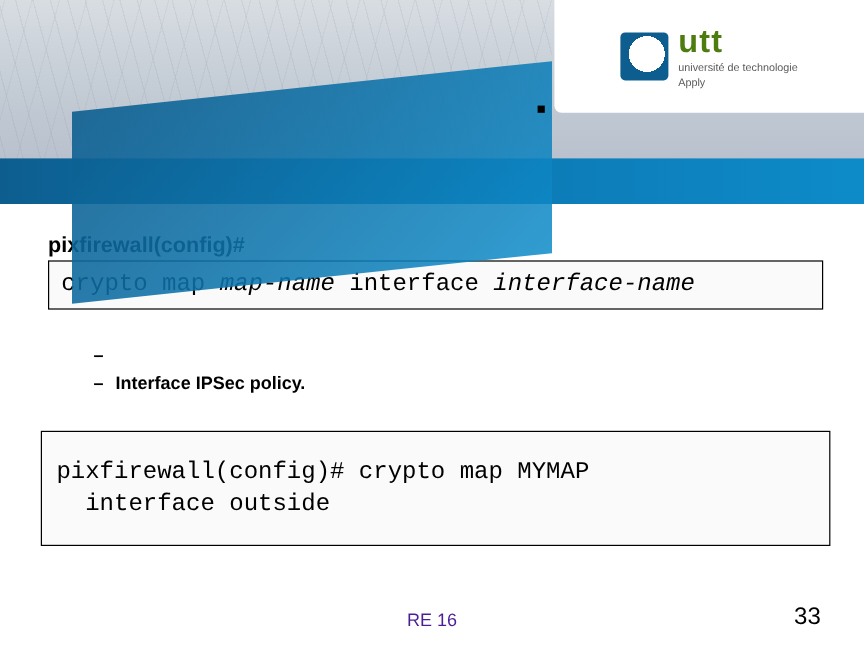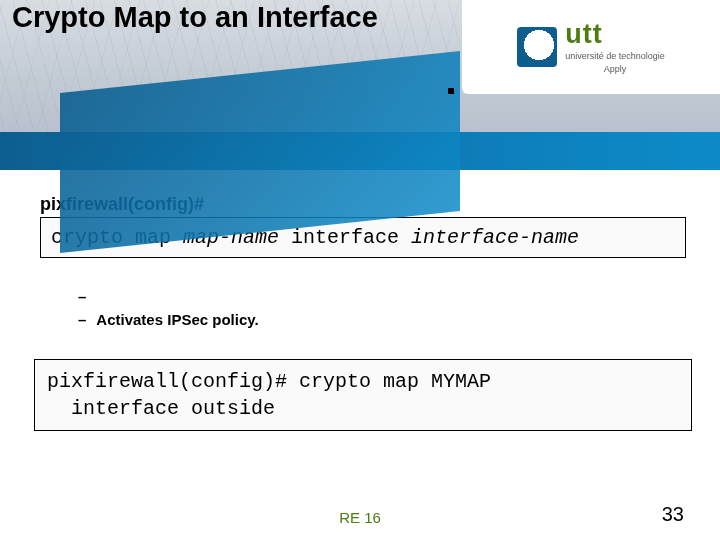--- a/index.html
+++ b/index.html
@@ -96,21 +96,20 @@
   .logo-text .big {
     font-size: 27px;
     font-weight: 700;
     color: #4d7c0f;
     letter-spacing: 1px;
   }
   .logo-text .small {
     font-size: 9px;
     color: #5a5a5a;
     margin-top: 4px;
-    text-align: center;
   }
   .slide-title {
     position: absolute;
     top: 0;
     left: 12px;
     z-index: 6;
     font-size: 29px;
     font-weight: 700;
     color: #000;
     line-height: 1.18;
@@ -144,37 +143,37 @@
     line-height: 1.5;
   }
   .bullets .b-row {
     display: flex;
     gap: 10px;
   }
   .bullets .dash { flex: 0 0 auto; }
   .example-box {
     border: 1px solid #000;
     background: #fafafa;
-    padding: 8px 12px;
+    padding: 20px 12px;
     font-family: "Courier New", Courier, monospace;
     font-size: 20px;
     line-height: 1.35;
     white-space: pre;
     margin-left: -6px;
     margin-right: -6px;
   }
   .footer {
     position: absolute;
     bottom: 14px;
     left: 0;
     width: 100%;
     display: flex;
     justify-content: center;
     font-size: 15px;
-    color: #4d7c0f;
+    color: #4c1d95;
   }
   .page-num {
     position: absolute;
     bottom: 14px;
     right: 36px;
     font-size: 20px;
     color: #000;
   }
 </style>
 </head>
@@ -189,36 +188,35 @@
       <div class="logo-mark"></div>
       <div class="logo-text">
         <span class="big">utt</span>
         <span class="small">université de technologie</span>
         <span class="small">Apply</span>
       </div>
     </div>
   </div>
 
   <div class="slide-title">
-    <div>Crypto Map to an Interface</div>
   </div>
 </div>
 
 <div class="content">
   <div class="prompt-line">pixfirewall(config)#</div>
 
   <div class="syntax-box"><span>crypto map </span><span class="ital">map-name</span><span> interface </span><span class="ital">interface-name</span></div>
 
   <div class="bullets">
     <div class="b-row">
       <span class="dash">–</span>
     </div>
     <div class="b-row">
       <span class="dash">–</span>
-      <span>Activates IPSec policy.</span>
+      <span>Interface IPSec policy.</span>
     </div>
   </div>
 
   <div class="example-box"><span>pixfirewall(config)# crypto map MYMAP</span>
 <span>  interface outside</span></div>
 </div>
 
 <div class="footer">RE 16</div>
 <div class="page-num">33</div>
 

